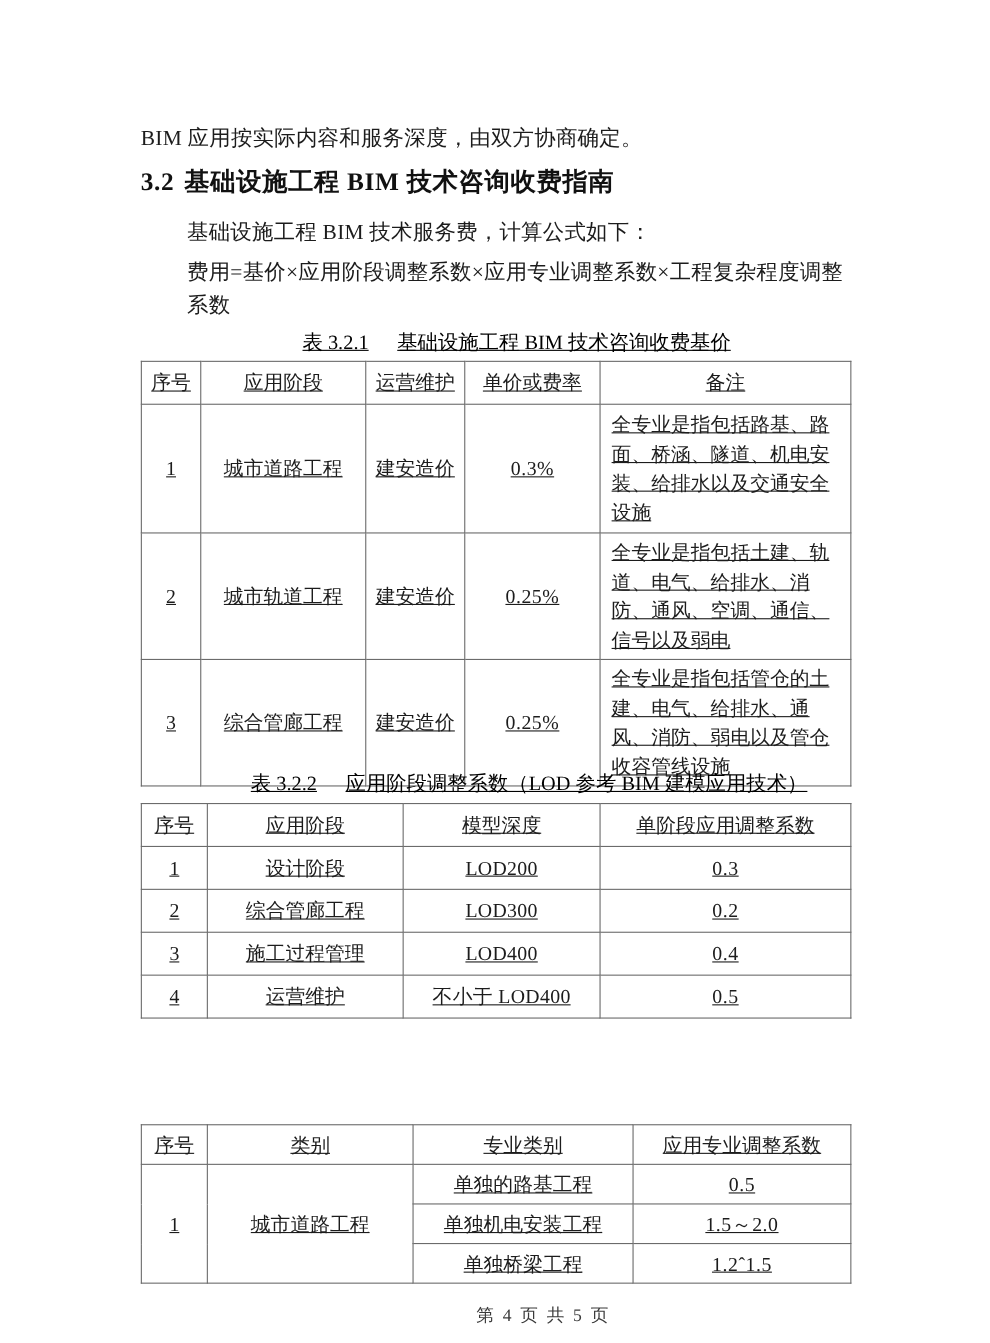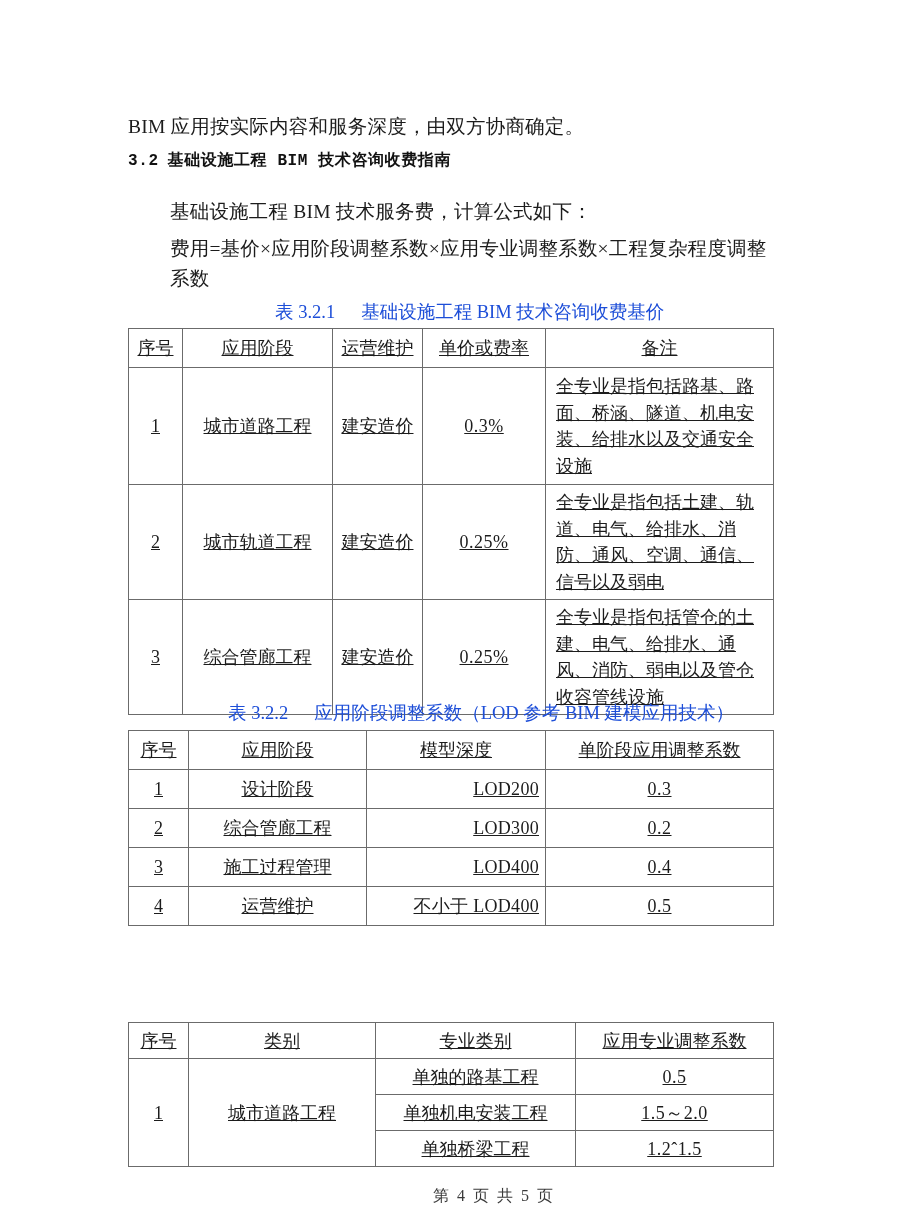--- a/index.html
+++ b/index.html
@@ -28,36 +28,37 @@
     font-size: 19.5px;
     line-height: 30px;
     letter-spacing: 0.2px;
     white-space: nowrap;
     color: #1c1c1c;
   }
   .para.wrap { white-space: normal; }
 
   .heading {
     position: absolute;
-    font-family: Liberation Mono, monospace;
+    font-family: Liberation Serif, serif;
     font-weight: bold;
-    font-size: 16px;
+    font-size: 23px;
     letter-spacing: 0.6px;
     color: #111;
     white-space: nowrap;
   }
   .heading .hnum { margin-right: 9px; }
 
   
   .caption {
     position: absolute;
     font-size: 18.5px;
     line-height: 26px;
     white-space: nowrap;
-    color: #1d4ed8;
+    color: #000000;
+    text-decoration: underline;
   }
   .caption .gap { display: inline-block; width: 26px; }
 
   
   table.doc {
     position: absolute;
     border-collapse: collapse;
     table-layout: fixed;
     font-size: 18px;
     color: #1c1c1c;
@@ -70,21 +71,21 @@
     text-align: center;
     line-height: 26px;
     text-decoration: underline;
   }
   table.doc td.note {
     text-align: left;
     padding: 4px 8px 4px 10px;
     line-height: 26.5px;
   }
   table.doc td.pct { letter-spacing: 0.5px; margin-left: 12px; }
-  table.doc td.lod { letter-spacing: 0.3px; text-align: right; }
+  table.doc td.lod { letter-spacing: 0.3px; }
 
   
   #table1 { left: 128px; top: 328px; width: 645px; }
   #table1 .c0 { width: 54px; }
   #table1 .c1 { width: 150px; }
   #table1 .c2 { width: 90px; }
   #table1 .c3 { width: 123px; }
   #table1 .c4 { width: 228px; }
   #table1 tr.hdr td { height: 38px; }
   #table1 tr.r1 td { height: 108px; }

